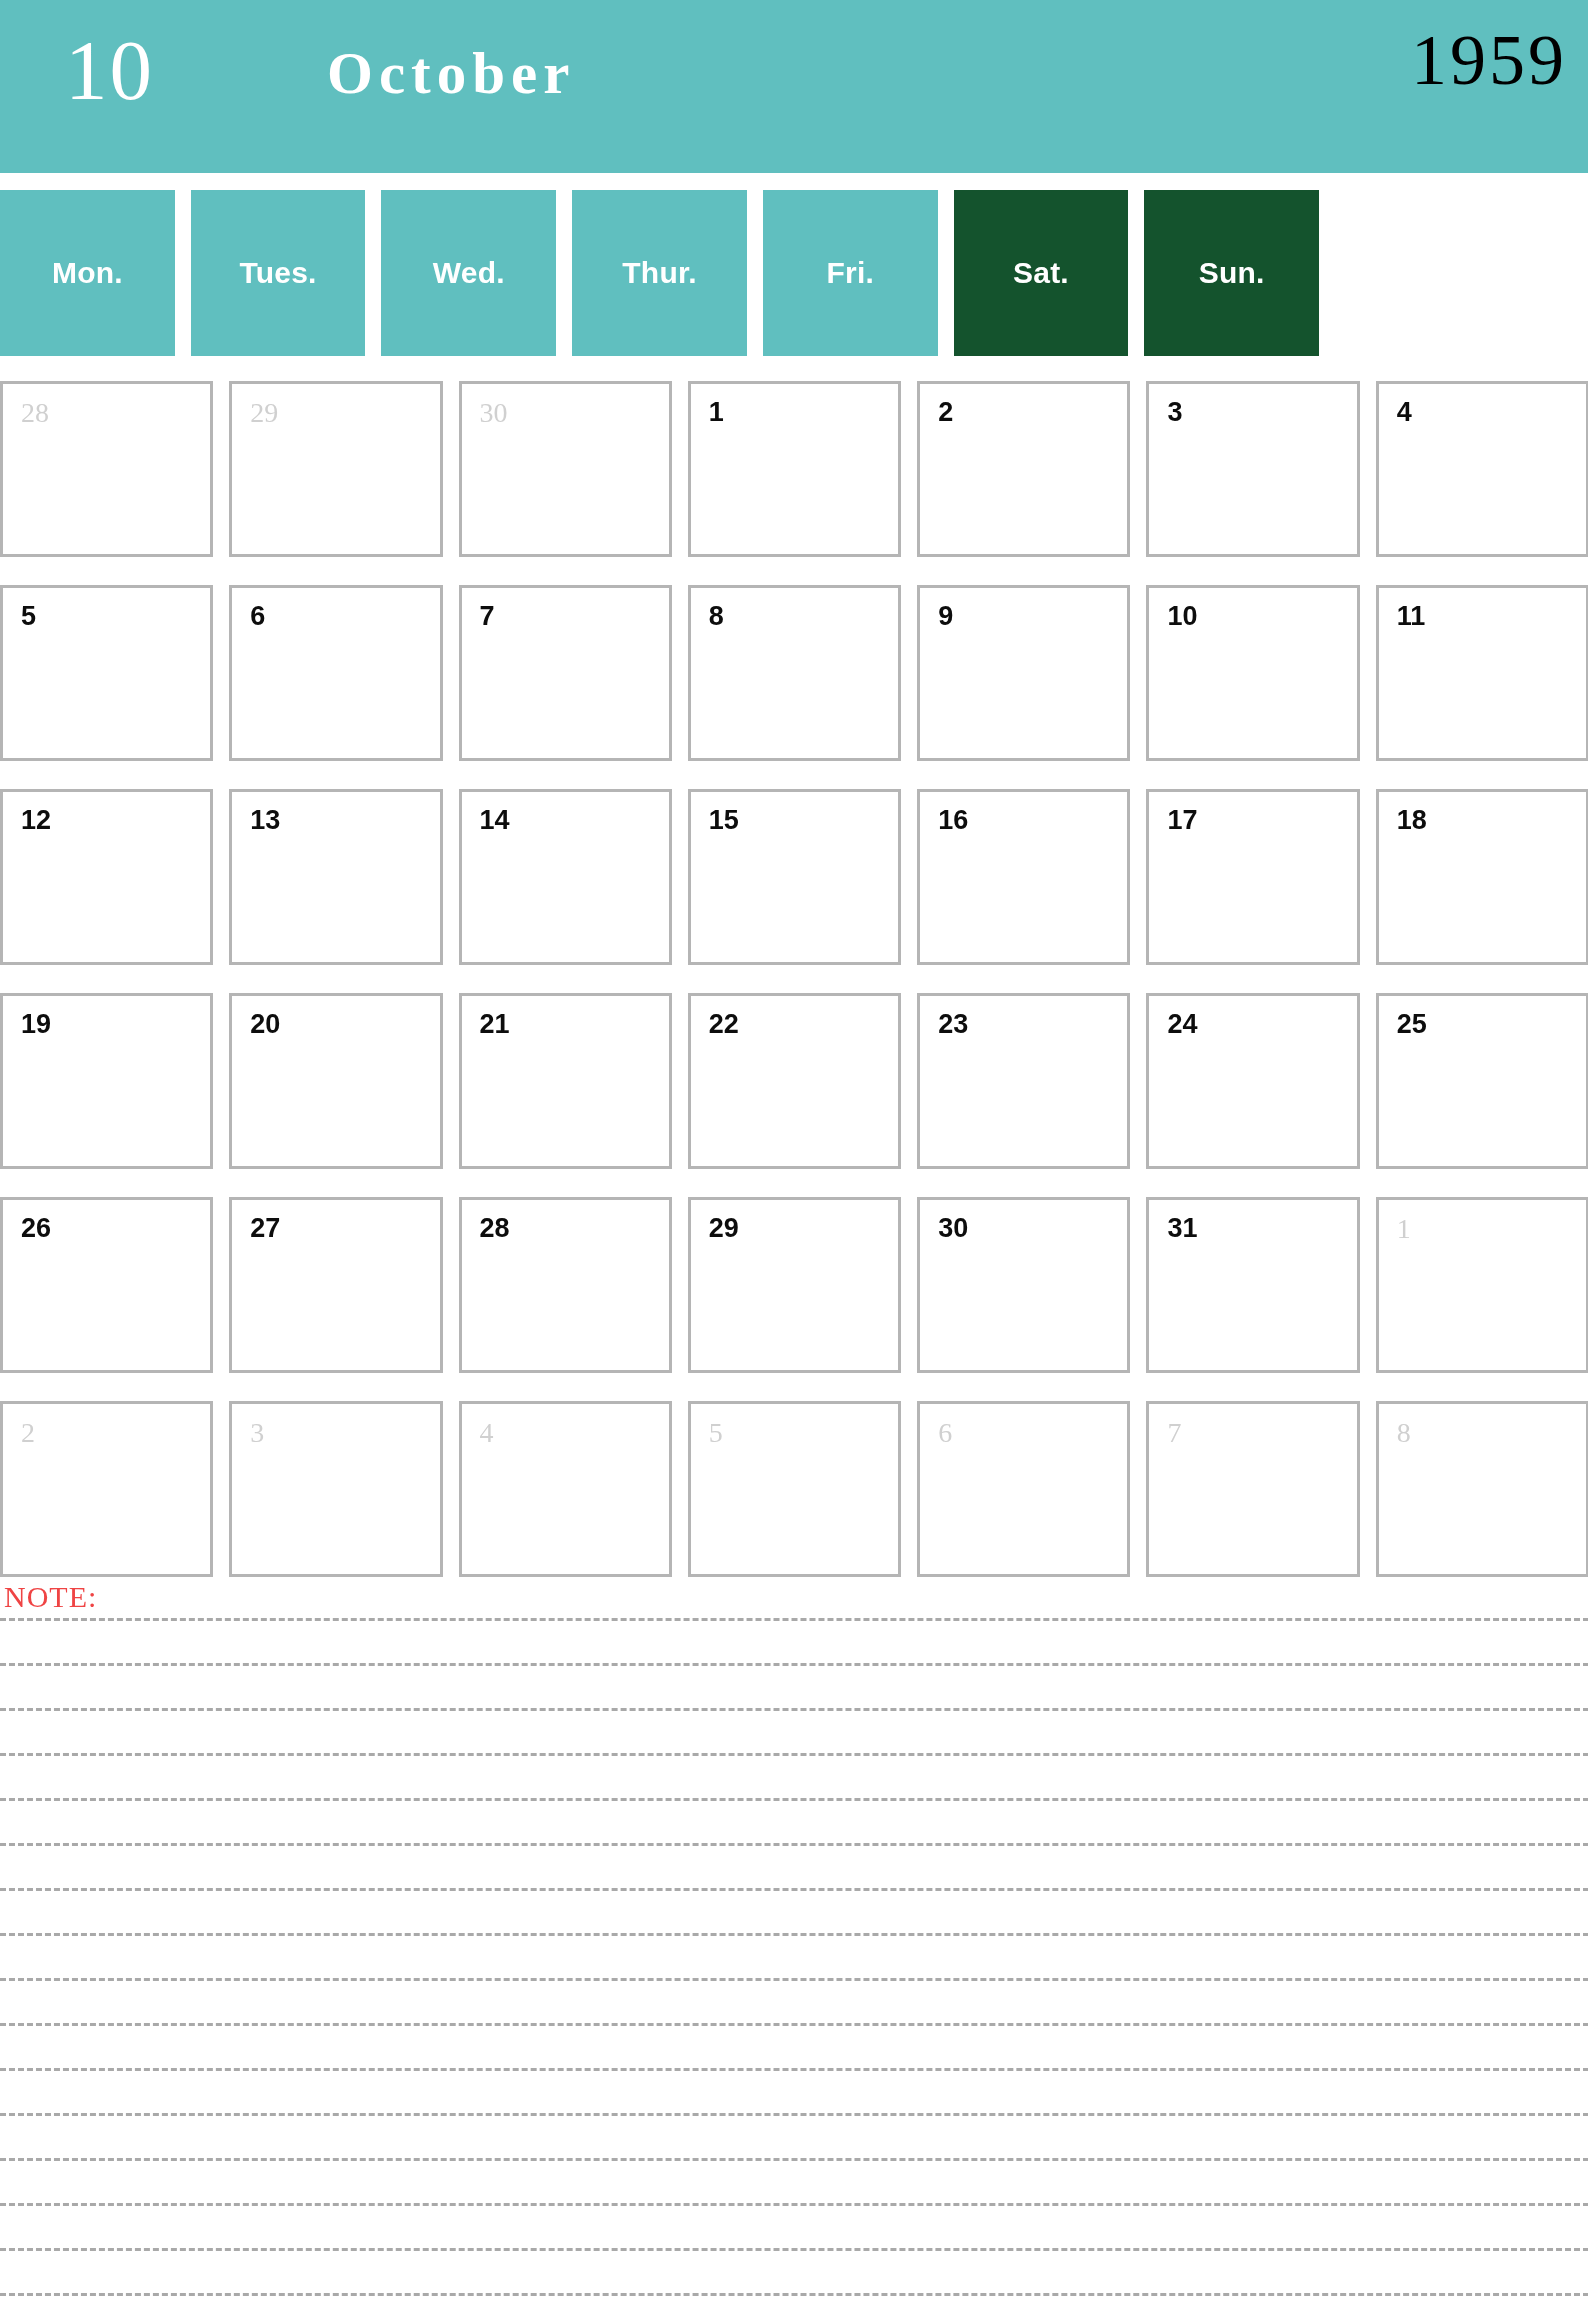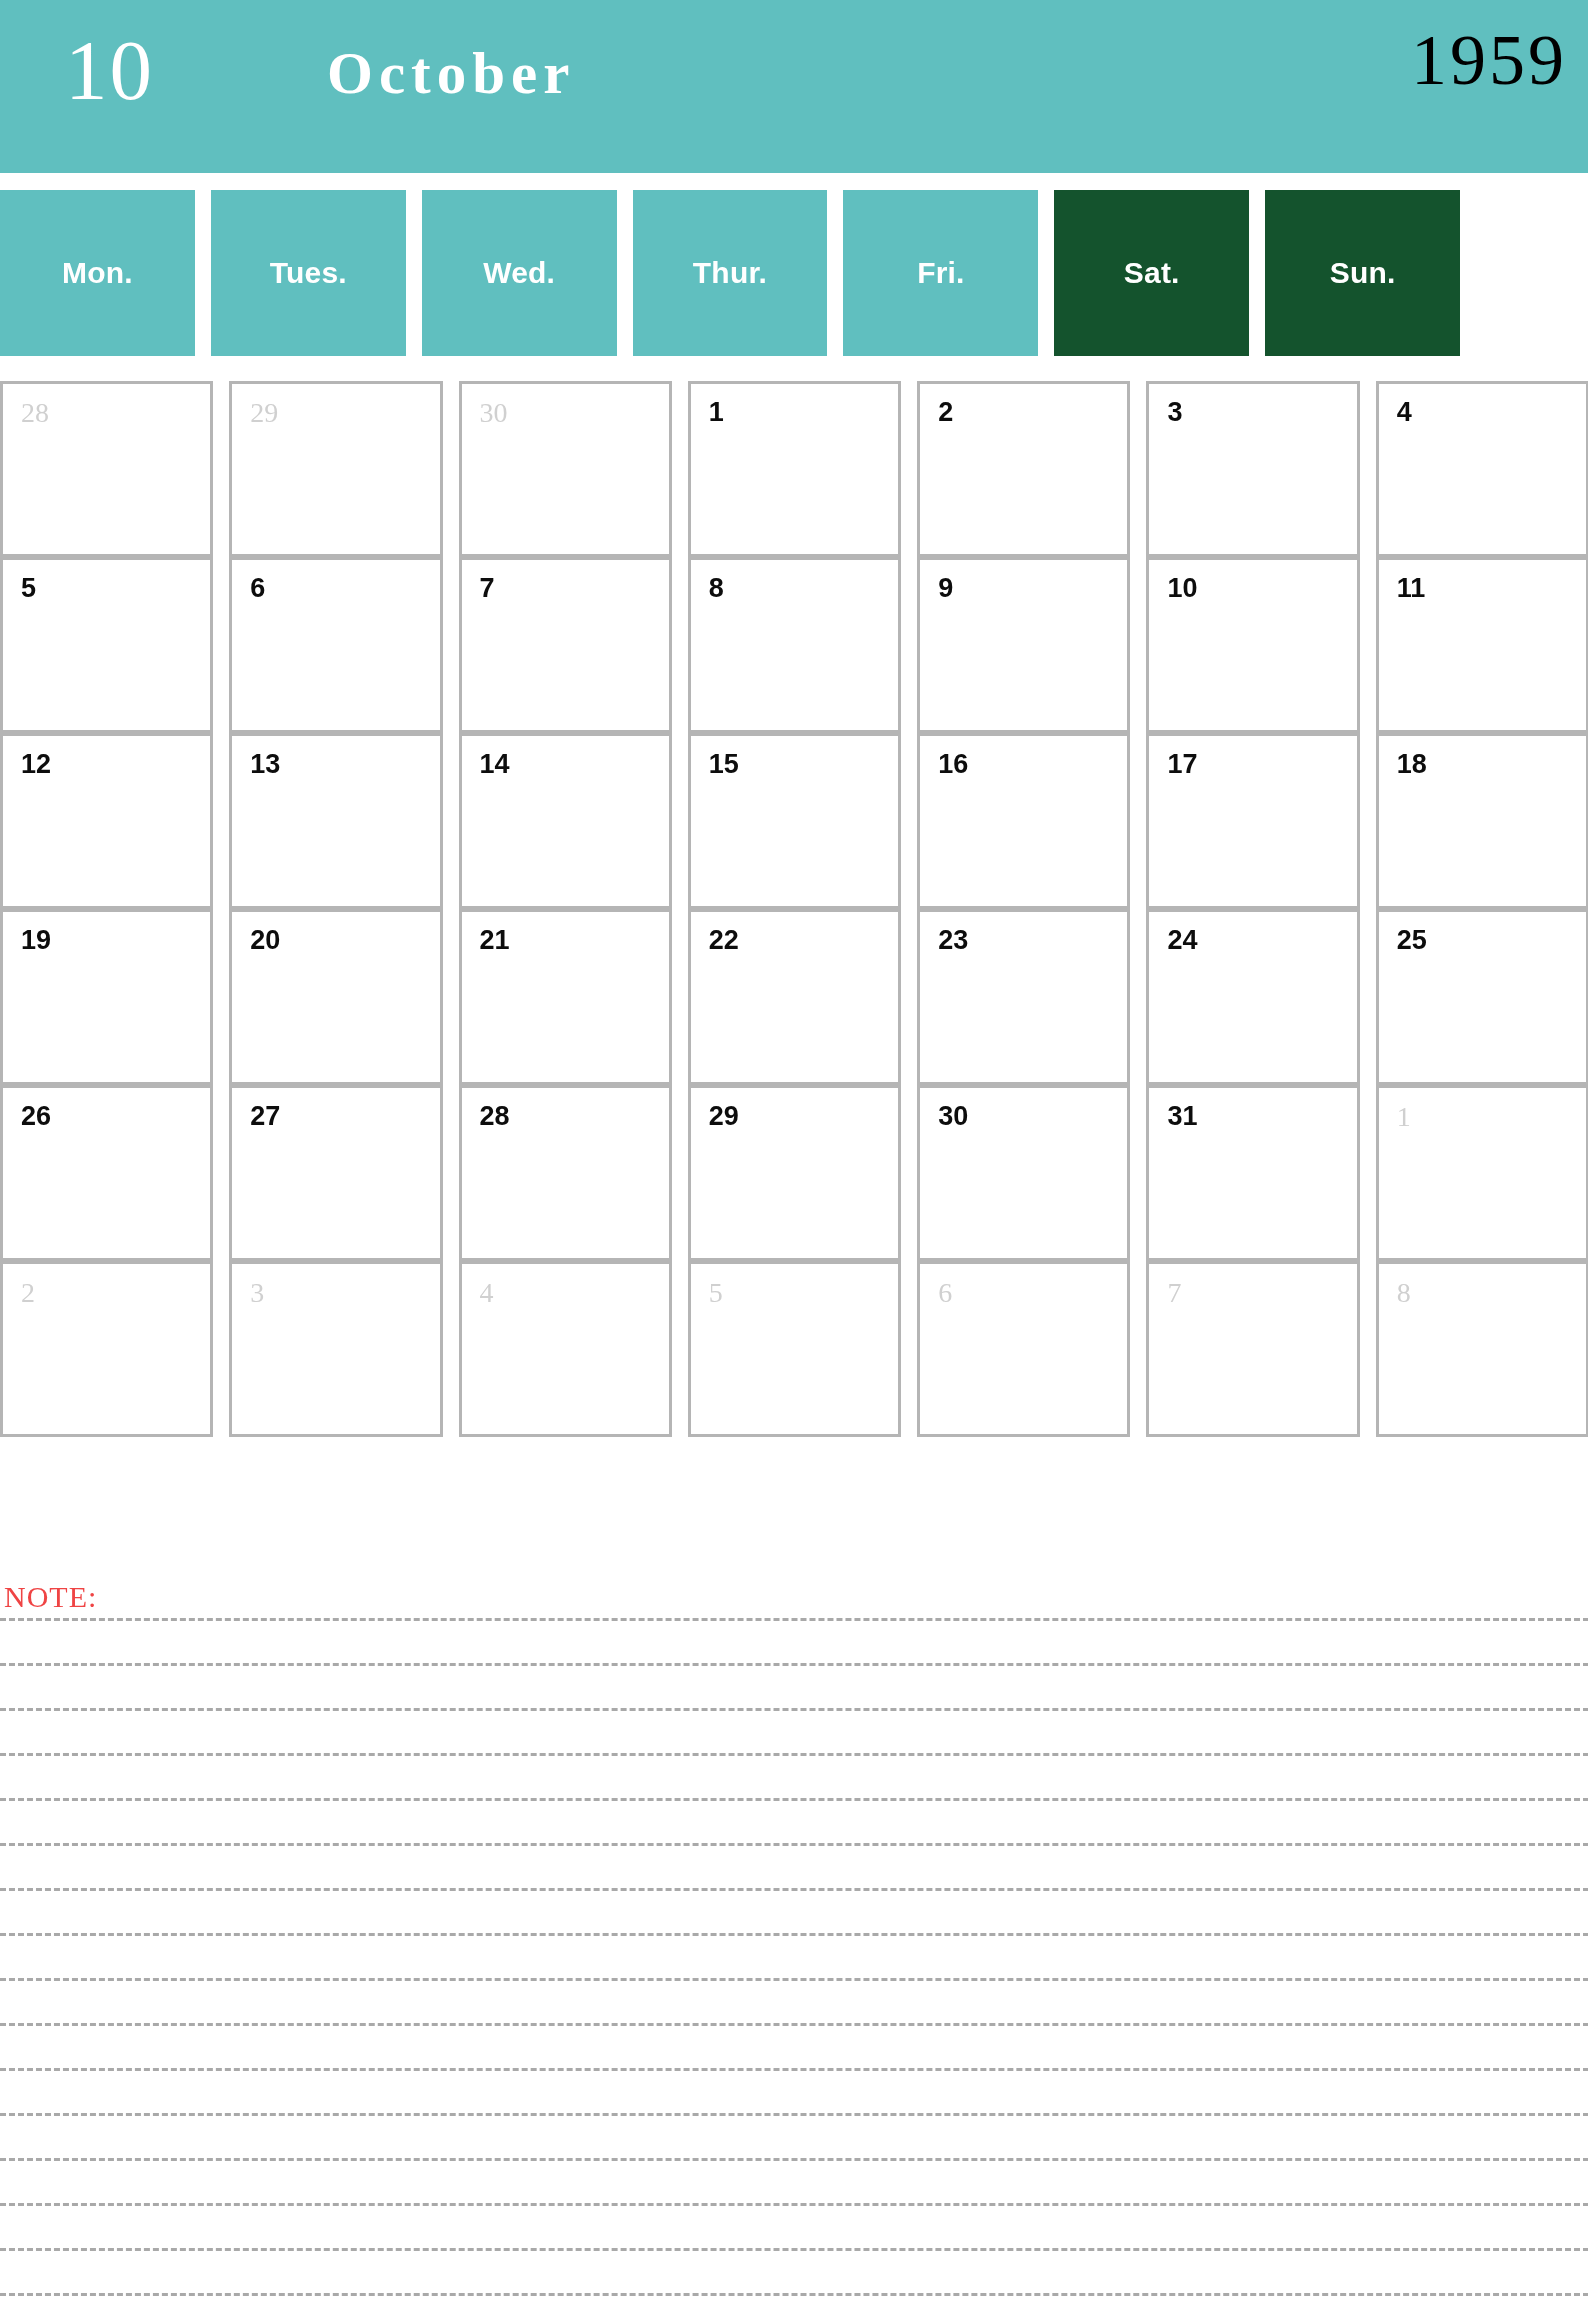--- a/index.html
+++ b/index.html
@@ -65,21 +65,21 @@
     color: #000000;
     letter-spacing: 3px;
     line-height: 1;
   }
 
   
   .weekday-row {
     position: absolute;
     left: 0;
     top: 190px;
-    width: 1460px;
+    width: 1319px;
     display: flex;
     gap: 16px;
     padding: 0 0px;
   }
 
   .weekday-cell {
     flex: 1 1 0;
     height: 166px;
     display: flex;
     align-items: center;
@@ -94,21 +94,21 @@
   .weekday-cell.wk-weekend { background: #14532d; }
 
   
   .day-grid {
     position: absolute;
     left: 0;
     top: 381px;
     width: 1589px;
     display: flex;
     flex-direction: column;
-    gap: 0;
+    gap: 28px;
   }
 
   .week-row {
     display: flex;
     gap: 16px;
     width: 1589px;
   }
 
   .day-cell {
     flex: 1 1 0;

